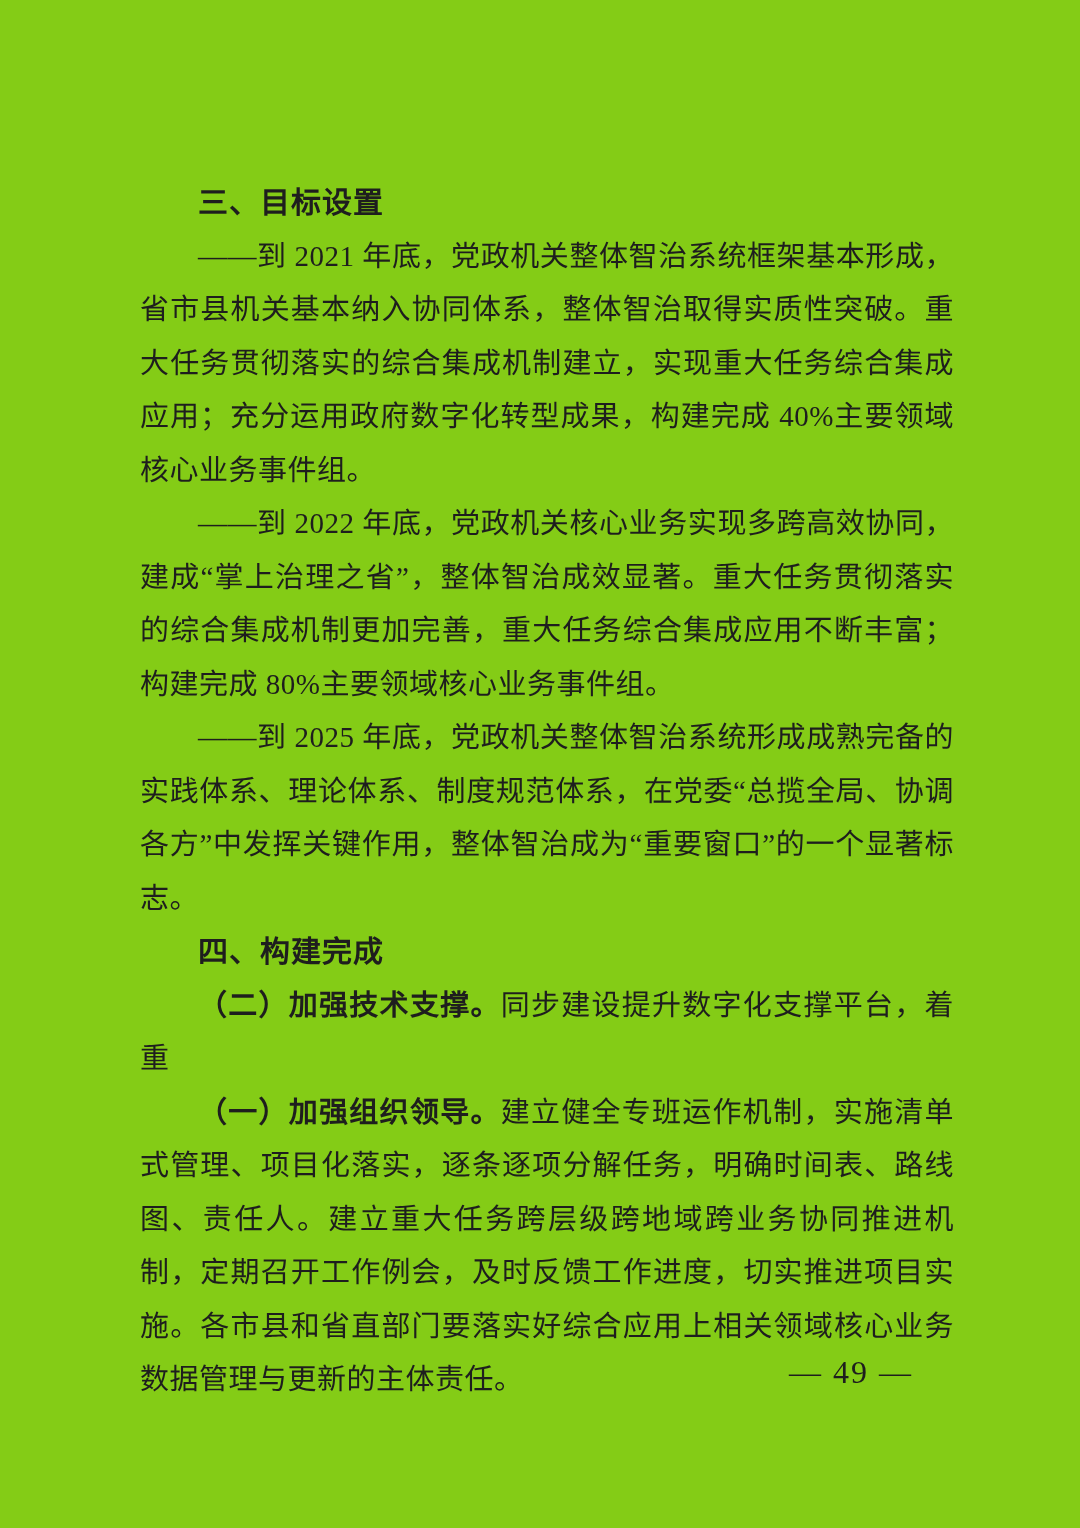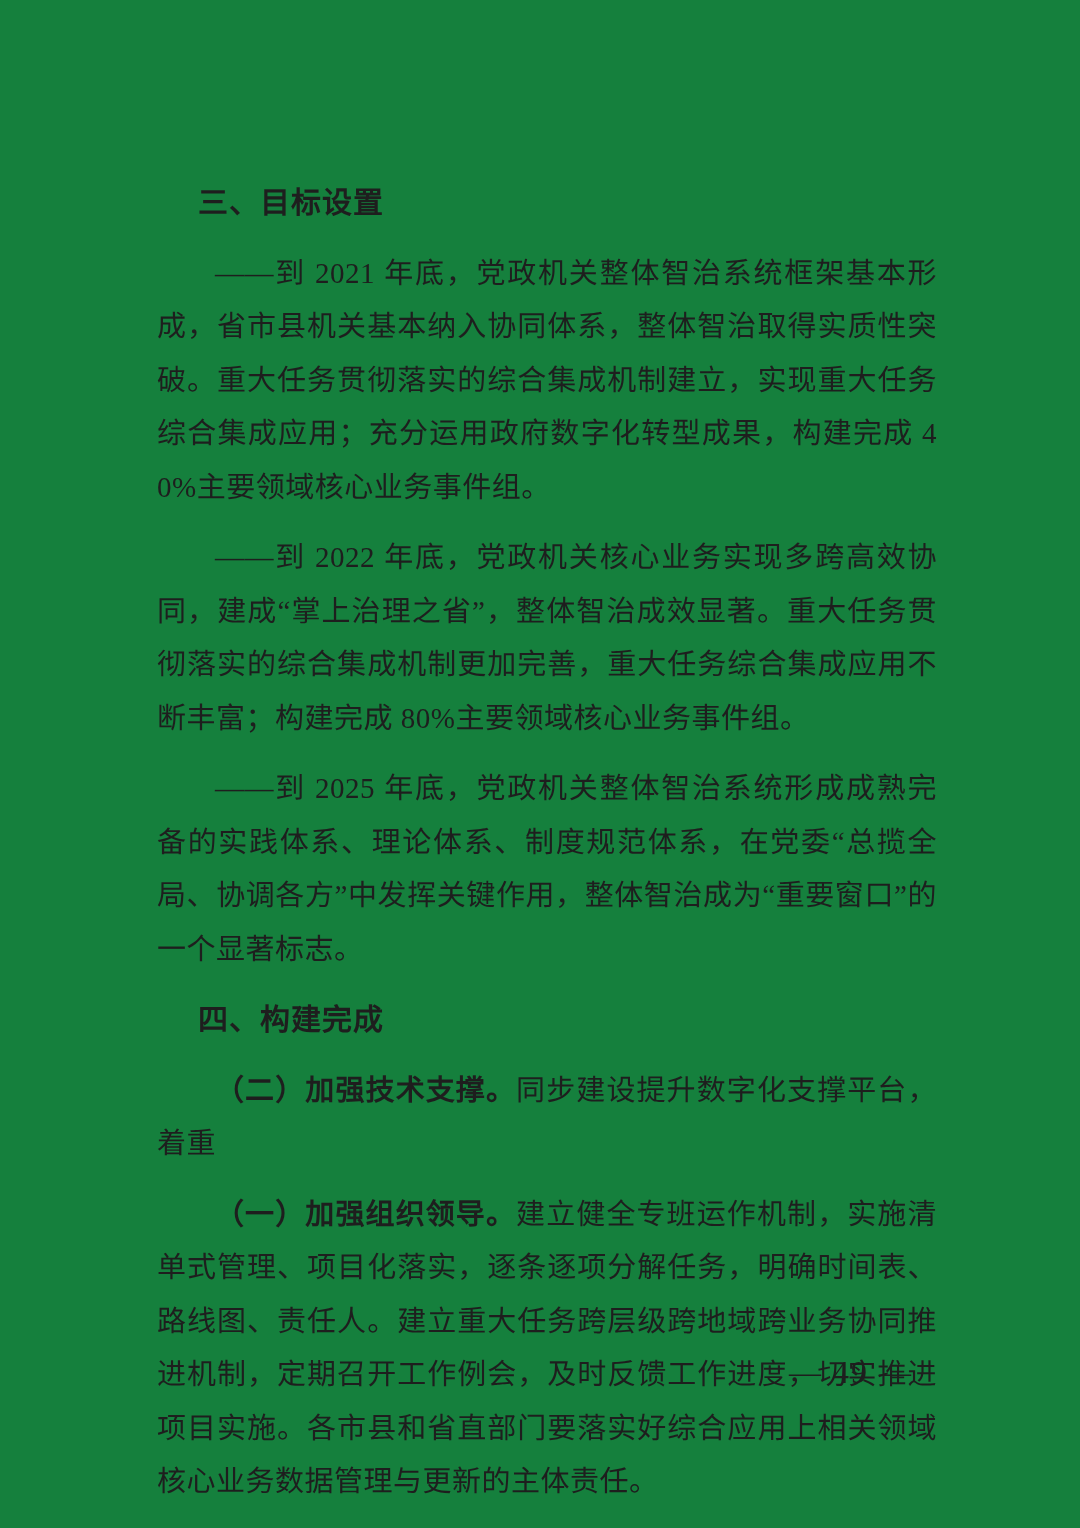--- a/index.html
+++ b/index.html
@@ -5,33 +5,33 @@
   html, body {
     margin: 0;
     padding: 0;
     background: #e8e8e8;
   }
   .page {
     position: relative;
     width: 1080px;
     height: 1528px;
     margin: 0 auto;
-    background: #15803d;
+    background: #84cc16;
     color: #1e1e1e;
     font-family: "Liberation Serif", "DejaVu Serif", serif;
     overflow: hidden;
   }
   .doc {
     position: absolute;
     left: 140px;
     top: 176px;
     width: 814px;
   }
   .para {
-    margin: 17px;
+    margin: 0;
     font-size: 29px;
     line-height: 53.5px;
     text-align: justify;
     text-indent: 58px;
     letter-spacing: 0.5px;
     word-break: break-all;
   }
   .heading {
     margin: 0;
     font-family: "Liberation Sans", "DejaVu Sans", sans-serif;

